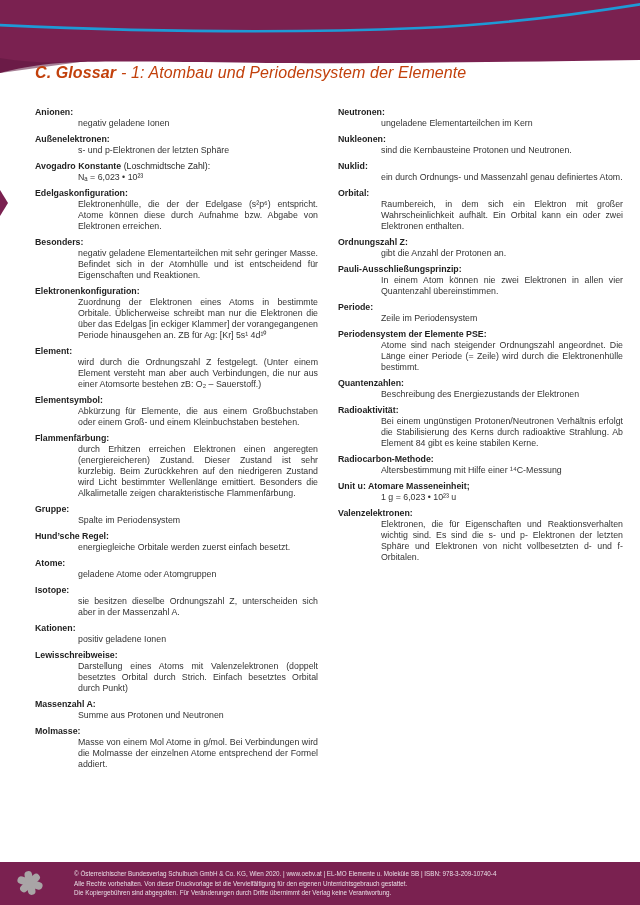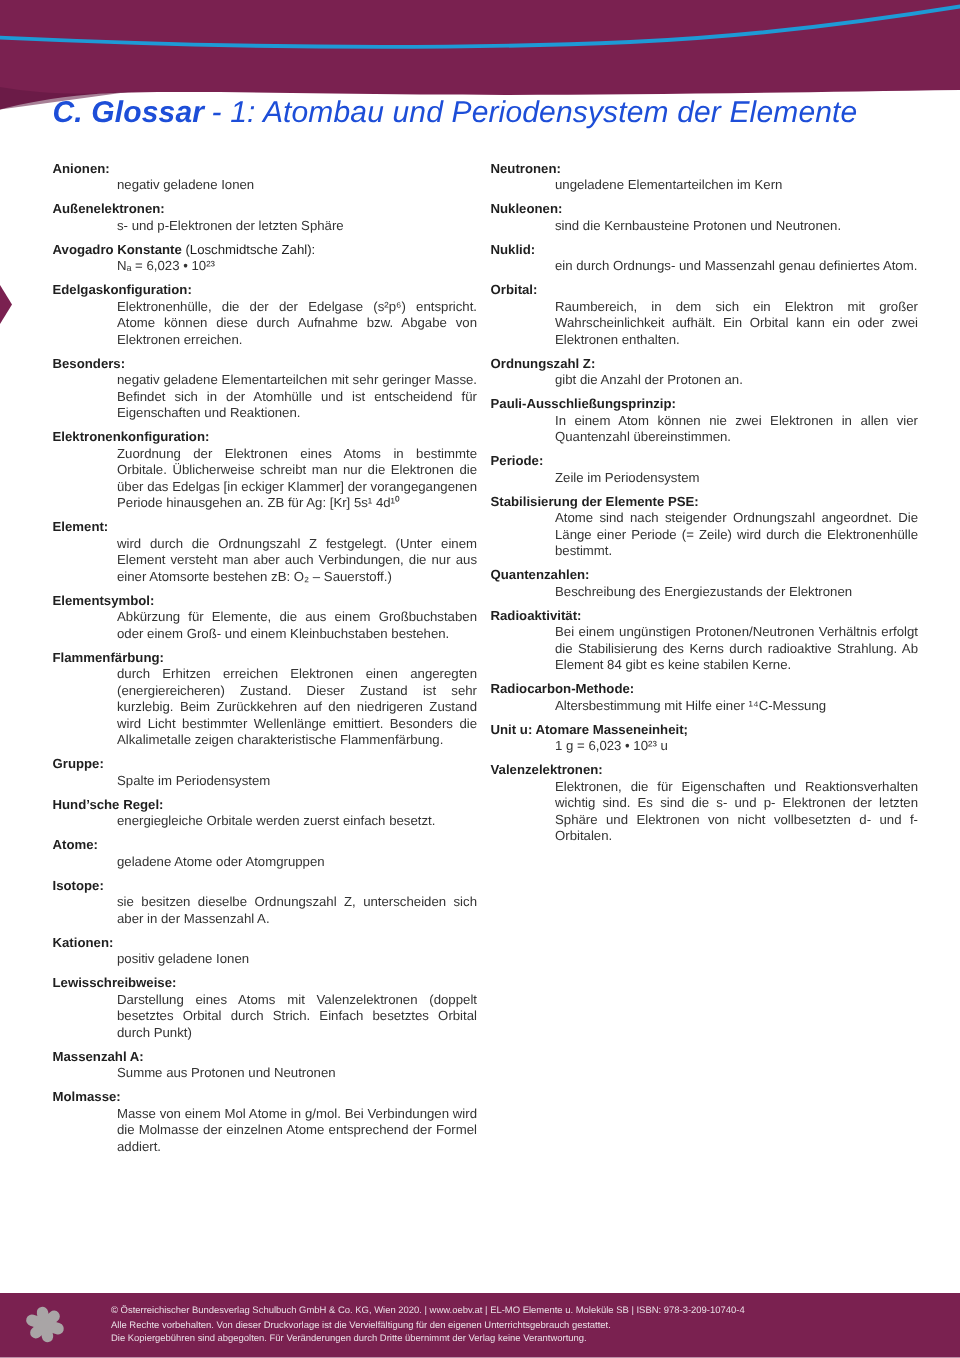--- a/index.html
+++ b/index.html
@@ -7,31 +7,31 @@
   body {
     position:relative;
     background:#ffffff;
     font-family:"Liberation Sans", sans-serif;
     overflow:hidden;
     color:#303030;
   }
   .header-svg { position:absolute; top:0; left:0; display:block; }
   .page-title {
     position:absolute; left:35px; top:64px;
-    font-style:italic; font-size:20px; color:#1d4ed8;
+    font-style:italic; font-size:16px; color:#c2410c;
     white-space:nowrap; letter-spacing:0.1px;
   }
   .page-title .prefix { font-weight:bold; }
   .page-title .rest { font-weight:normal; margin-left:5px; }
   .edge-mark {
     position:absolute; left:0; top:190px;
   }
   .content {
     position:absolute; top:107px; left:35px;
-    display:flex; gap:9px;justify-content:flex-end;
+    display:flex; gap:20px;justify-content:flex-end;
   }
   .col { width:283px; }
   .col-right { width:285px; }
   .entry { margin-bottom:5px; }
   .term {
     font-size:8.8px; line-height:11px; color:#1f1f1f; font-weight:normal;
   }
   .term b { font-weight:bold; }
   .def {
     margin-left:43px; font-size:8.8px; line-height:11px;
@@ -182,21 +182,21 @@
     <div class="term"><b class="t">Pauli-Ausschließungsprinzip:</b><span class="suffix"></span></div>
     <div class="def">In einem Atom können nie zwei Elektronen in allen vier Quantenzahl übereinstimmen.</div>
   </div>
 
   <div class="entry">
     <div class="term"><b class="t">Periode:</b><span class="suffix"></span></div>
     <div class="def">Zeile im Periodensystem</div>
   </div>
 
   <div class="entry">
-    <div class="term"><b class="t">Stabilisierung der Elemente PSE:</b><span class="suffix"></span></div>
+    <div class="term"><b class="t">Periodensystem der Elemente PSE:</b><span class="suffix"></span></div>
     <div class="def">Atome sind nach steigender Ordnungszahl angeordnet. Die Länge einer Periode (= Zeile) wird durch die Elektronenhülle bestimmt.</div>
   </div>
 
 
   <div class="entry">
     <div class="term"><b class="t">Quantenzahlen:</b><span class="suffix"></span></div>
     <div class="def">Beschreibung des Energiezustands der Elektronen</div>
   </div>
 
   <div class="entry">

